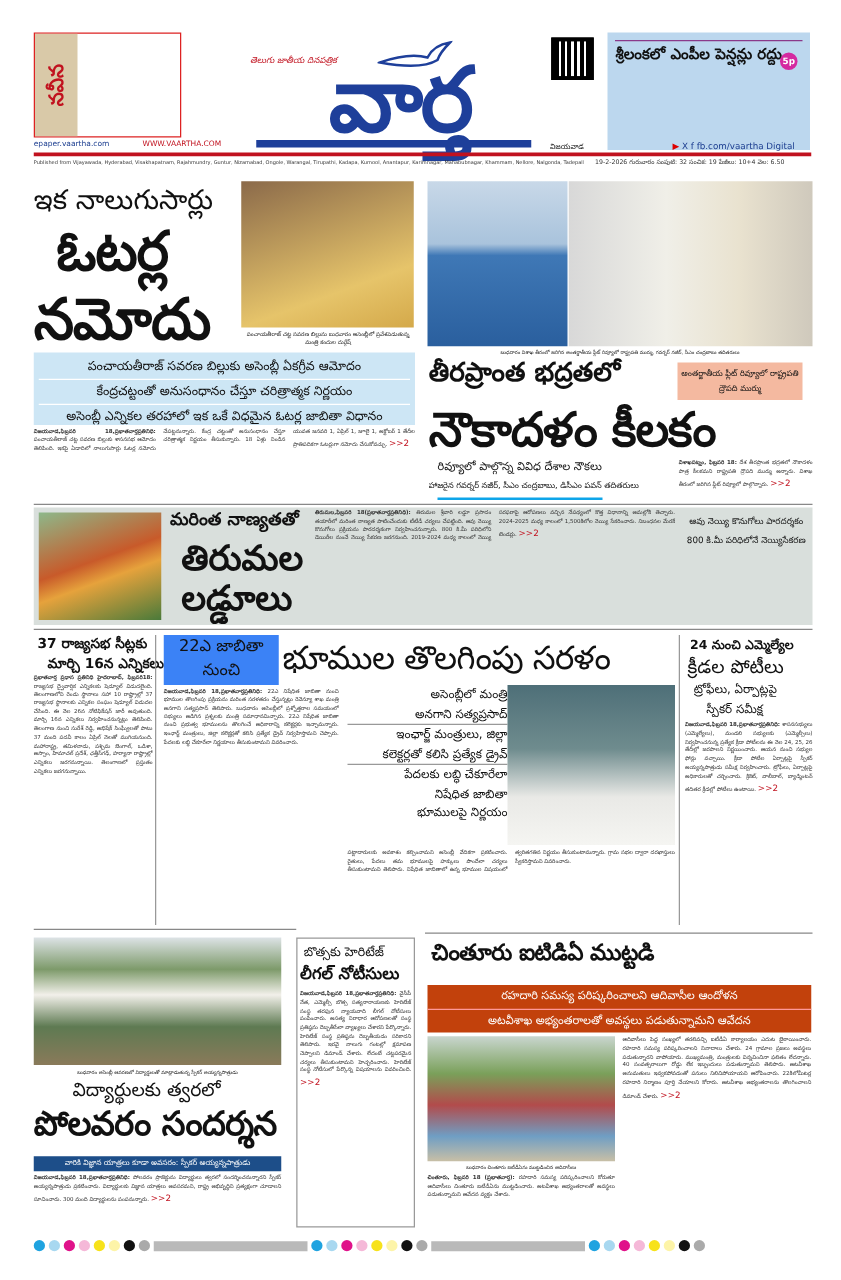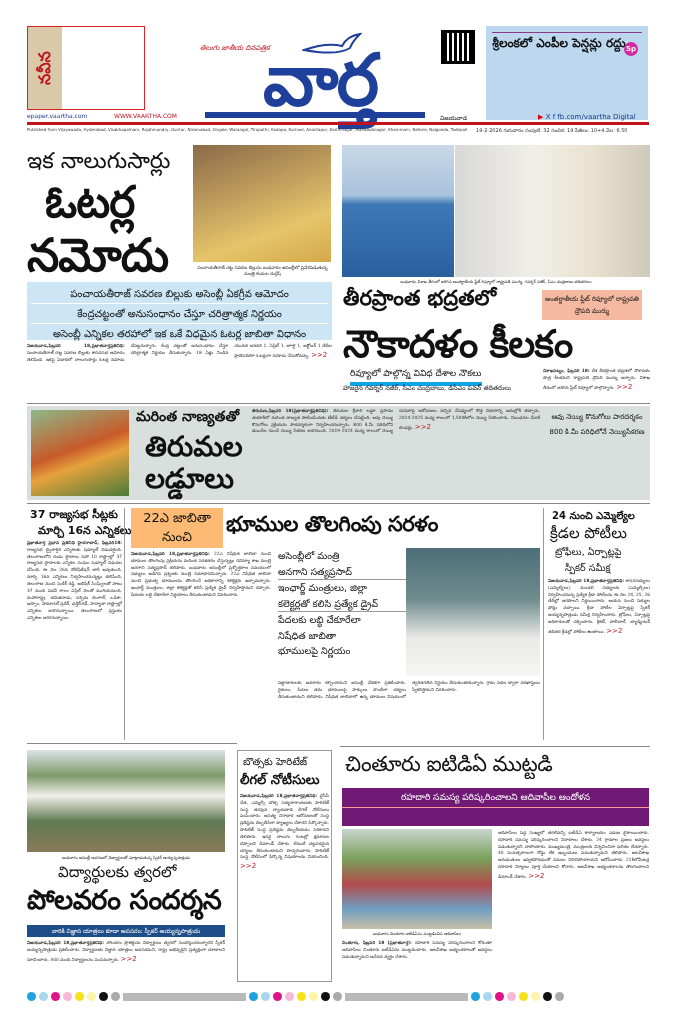--- a/index.html
+++ b/index.html
@@ -85,21 +85,21 @@
 </div>
 
 <div class="abs img" style="left:342px;top:145px;width:112px;height:132px;background:linear-gradient(180deg,#c8d8e8 0%,#a9c3dc 38%,#3f78b6 45%,#2a5f9e 100%)"></div>
 <div class="abs img" style="left:455px;top:145px;width:195px;height:132px;background:linear-gradient(90deg,#d8d8d8,#f0efe8 40%,#e9e2cf 70%,#cfc9bc)"></div>
 <div class="abs caption" style="left:342px;top:279px;width:308px;font-size:4px">బుధవారం విశాఖ తీరంలో జరిగిన అంతర్జాతీయ ఫ్లీట్ రివ్యూలో రాష్ట్రపతి ముర్ము, గవర్నర్ నజీర్, సీఎం చంద్రబాబు తదితరులు</div>
 <div class="abs" style="left:343px;top:286px;font-size:21px;font-weight:bold">తీరప్రాంత భద్రతలో</div>
 <div class="abs" style="left:542px;top:290px;width:100px;height:30px;background:#f4b9a0;font-size:6.5px;text-align:center;padding-top:3px;line-height:12px">
   <span>అంతర్జాతీయ ఫ్లీట్ రివ్యూలో రాష్ట్రపతి ద్రౌపది ముర్ము</span>
 </div>
 <div class="abs" style="left:343px;top:322px;font-size:38px;font-weight:bold;letter-spacing:-1px">నౌకాదళం కీలకం</div>
-<div class="abs" style="left:350px;top:368px;font-size:9px;border-bottom:4px solid #0ea5e9;padding-bottom:2px">రివ్యూలో పాల్గొన్న వివిధ దేశాల నౌకలు</div>
+<div class="abs" style="left:350px;top:368px;font-size:9px;border-bottom:2px solid #0ea5e9;padding-bottom:18px">రివ్యూలో పాల్గొన్న వివిధ దేశాల నౌకలు</div>
 <div class="abs" style="left:343px;top:384px;font-size:6.5px">హాజరైన గవర్నర్ నజీర్, సీఎం చంద్రబాబు, డిసీఎం పవన్ తదితరులు</div>
 <div class="abs body-text" style="left:543px;top:368px;width:107px;height:32px">
   <b>విశాఖపట్నం, ఫిబ్రవరి 18:</b> దేశ తీరప్రాంత భద్రతలో నౌకాదళం పాత్ర కీలకమని రాష్ట్రపతి ద్రౌపది ముర్ము అన్నారు. విశాఖ తీరంలో జరిగిన ఫ్లీట్ రివ్యూలో పాల్గొన్నారు.
   <span class="more">&gt;&gt;2</span>
 </div>
 
 <div class="abs" style="left:27px;top:403px;width:623px;height:1px;background:#888"></div>
 
 <div class="abs grey" style="left:27px;top:406px;width:623px;height:94px"></div>
 <div class="abs img" style="left:31px;top:410px;width:98px;height:86px;background:linear-gradient(160deg,#8db88a,#c85a2a 45%,#e6a23c 60%,#4a7a3a)"></div>
@@ -117,29 +117,29 @@
 
 <div class="abs" style="left:27px;top:503px;width:623px;height:1px;background:#888"></div>
 
 <div class="abs" style="left:30px;top:508px;font-size:11px;font-weight:bold">37 రాజ్యసభ సీట్లకు</div>
 <div class="abs" style="left:38px;top:524px;font-size:11px;font-weight:bold">మార్చి 16న ఎన్నికలు</div>
 <div class="abs body-text" style="left:27px;top:540px;width:95px;height:200px">
   <b>ప్రభాతవార్త ప్రధాన ప్రతినిధి హైదరాబాద్, ఫిబ్రవరి18:</b> రాజ్యసభ ద్వైవార్షిక ఎన్నికలకు షెడ్యూల్ విడుదలైంది. తెలంగాణలోని రెండు స్థానాలు సహా 10 రాష్ట్రాల్లో 37 రాజ్యసభ స్థానాలకు ఎన్నికల సంఘం షెడ్యూల్ విడుదల చేసింది. ఈ నెల 26న నోటిఫికేషన్ జారీ అవుతుంది. మార్చి 16న ఎన్నికలు నిర్వహించనున్నట్లు తెలిపింది. తెలంగాణ నుంచి సురేశ్ రెడ్డి, అభిషేక్ సింఘ్వీలతో పాటు 37 మంది పదవీ కాలం ఏప్రిల్ నెలతో ముగియనుంది. మహారాష్ట్ర, తమిళనాడు, పశ్చిమ బెంగాల్, ఒడిశా, అస్సాం, హిమాచల్ ప్రదేశ్, ఛత్తీస్‌గఢ్, హర్యానా రాష్ట్రాల్లో ఎన్నికలు జరగనున్నాయి. తెలంగాణలో ప్రస్తుతం ఎన్నికలు జరగనున్నాయి.
 </div>
 <div class="abs" style="left:124px;top:508px;width:1px;height:232px;background:#999"></div>
 
-<div class="abs" style="left:131px;top:508px;width:92px;height:40px;background:#fdba74;text-align:center;font-size:13px;line-height:19px">
+<div class="abs" style="left:131px;top:508px;width:92px;height:40px;background:#3b82f6;text-align:center;font-size:13px;line-height:19px">
   <div>22ఎ జాబితా</div>
   <div>నుంచి</div>
 </div>
-<div class="abs" style="left:226px;top:512px;font-size:21px;font-weight:bold;letter-spacing:-0.5px">భూముల తొలగింపు సరళం</div>
+<div class="abs" style="left:226px;top:512px;font-size:26px;font-weight:normal;letter-spacing:-0.5px">భూముల తొలగింపు సరళం</div>
 <div class="abs body-text" style="left:131px;top:551px;width:140px;height:190px">
   <b>విజయవాడ,ఫిబ్రవరి 18,ప్రభాతవార్తప్రతినిధి:</b> 22ఎ నిషేధిత జాబితా నుంచి భూముల తొలగింపు ప్రక్రియను మరింత సరళతరం చేస్తున్నట్లు రెవెన్యూ శాఖ మంత్రి అనగాని సత్యప్రసాద్ తెలిపారు. బుధవారం అసెంబ్లీలో ప్రశ్నోత్తరాల సమయంలో సభ్యులు అడిగిన ప్రశ్నలకు మంత్రి సమాధానమిచ్చారు. 22ఎ నిషేధిత జాబితా నుంచి ప్రభుత్వ భూములను తొలగించే అధికారాన్ని కలెక్టర్లకు ఇచ్చామన్నారు. ఇంఛార్జ్ మంత్రులు, జిల్లా కలెక్టర్లతో కలిసి ప్రత్యేక డ్రైవ్ నిర్వహిస్తామని చెప్పారు. పేదలకు లబ్ధి చేకూరేలా నిర్ణయాలు తీసుకుంటామని వివరించారు.
 </div>
-<div class="abs" style="left:278px;top:548px;width:128px;text-align:left;font-size:9.5px;line-height:15.5px">
+<div class="abs" style="left:278px;top:548px;width:128px;text-align:right;font-size:9.5px;line-height:15.5px">
   <div>అసెంబ్లీలో మంత్రి</div>
   <div style="border-bottom:1px solid #999">అనగాని సత్యప్రసాద్</div>
   <div>ఇంఛార్జ్ మంత్రులు, జిల్లా</div>
   <div style="border-bottom:1px solid #999">కలెక్టర్లతో కలిసి ప్రత్యేక డ్రైవ్</div>
   <div>పేదలకు లబ్ధి చేకూరేలా</div>
   <div>నిషేధిత జాబితా</div>
   <div>భూములపై నిర్ణయం</div>
 </div>
 <div class="abs img" style="left:406px;top:548px;width:134px;height:128px;background:linear-gradient(180deg,#4e6f78 0%,#6f8c8e 40%,#e9e9e6 70%,#f5f5f2)"></div>
 <div class="abs body-text" style="left:278px;top:680px;width:262px;height:60px;column-count:2;column-gap:6px">
@@ -170,23 +170,24 @@
 </div>
 
 <div class="abs" style="left:237px;top:750px;width:95px;height:232px;border:1px solid #999"></div>
 <div class="abs" style="left:243px;top:756px;font-size:10px">బొత్సకు హెరిటేజ్</div>
 <div class="abs" style="left:240px;top:772px;font-size:13px;font-weight:bold">లీగల్ నోటీసులు</div>
 <div class="abs body-text" style="left:240px;top:793px;width:89px;height:186px">
   <b>విజయవాడ,ఫిబ్రవరి 18,ప్రభాతవార్తప్రతినిధి:</b> వైసీపీ నేత, ఎమ్మెల్సీ బొత్స సత్యనారాయణకు హెరిటేజ్ సంస్థ తరఫున న్యాయవాది లీగల్ నోటీసులు పంపించారు. అసత్య నిరాధార ఆరోపణలతో సంస్థ ప్రతిష్ఠను దెబ్బతీసేలా వ్యాఖ్యలు చేశారని పేర్కొన్నారు. హెరిటేజ్ సంస్థ ప్రతిష్ఠను దెబ్బతీయడం సరికాదని తెలిపారు. ఇరవై నాలుగు గంటల్లో క్షమాపణ చెప్పాలని డిమాండ్ చేశారు. లేదంటే చట్టపరమైన చర్యలు తీసుకుంటామని హెచ్చరించారు. హెరిటేజ్ సంస్థ నోటీసులో పేర్కొన్న విషయాలను వివరించింది.
   <span class="more">&gt;&gt;2</span>
 </div>
 
-<div class="abs" style="left:345px;top:752px;font-size:21px;font-weight:normal;letter-spacing:-0.5px">చింతూరు ఐటిడిఏ ముట్టడి</div>
-<div class="abs" style="left:342px;top:788px;width:307px;height:38px;background:#701a75;color:#fff;text-align:center;font-size:9px;line-height:19px">
+<div class="abs" style="left:345px;top:752px;font-size:18px;font-weight:bold;letter-spacing:-0.5px">చింతూరు ఐటిడిఏ ముట్టడి</div>
+<div class="abs" style="left:342px;top:788px;width:307px;height:38px;background:#c2410c;color:#fff;text-align:center;font-size:9px;line-height:19px">
   <div style="border-bottom:1px solid #f99">రహదారి సమస్య పరిష్కరించాలని ఆదివాసీల ఆందోళన</div>
+  <div>అటవీశాఖ అభ్యంతరాలతో అవస్థలు పడుతున్నామని ఆవేదన</div>
 </div>
 <div class="abs img" style="left:342px;top:829px;width:150px;height:100px;background:linear-gradient(180deg,#c9d6cf 0%,#7aa05a 30%,#b24b4b 55%,#6f9ec4 80%,#c8bfa6)"></div>
 <div class="abs caption" style="left:342px;top:931px;width:150px;font-size:4px">బుధవారం చింతూరు ఐటీడీఏను ముట్టడించిన ఆదివాసీలు</div>
 <div class="abs body-text" style="left:342px;top:940px;width:150px;height:40px">
   <b>చింతూరు, ఫిబ్రవరి 18 (ప్రభాతవార్త):</b> రహదారి సమస్య పరిష్కరించాలని కోరుతూ ఆదివాసీలు చింతూరు ఐటీడీఏను ముట్టడించారు. అటవీశాఖ అభ్యంతరాలతో అవస్థలు పడుతున్నామని ఆవేదన వ్యక్తం చేశారు.
 </div>
 <div class="abs body-text" style="left:498px;top:830px;width:151px;height:150px">
   ఆదివాసీలు పెద్ద సంఖ్యలో తరలివచ్చి ఐటీడీఏ కార్యాలయం ఎదుట బైఠాయించారు. రహదారి సమస్య పరిష్కరించాలని నినాదాలు చేశారు. 24 గ్రామాల ప్రజలు అవస్థలు పడుతున్నారని వాపోయారు. ముఖ్యమంత్రి, మంత్రులకు విన్నవించినా ఫలితం లేదన్నారు. 40 సంవత్సరాలుగా రోడ్డు లేక ఇబ్బందులు పడుతున్నామని తెలిపారు. అటవీశాఖ అనుమతులు ఇవ్వకపోవడంతో పనులు నిలిచిపోయాయని ఆరోపించారు. 22కిలోమీటర్ల రహదారి నిర్మాణం పూర్తి చేయాలని కోరారు. అటవీశాఖ అభ్యంతరాలను తొలగించాలని డిమాండ్ చేశారు.
   <span class="more">&gt;&gt;2</span>
 </div>

